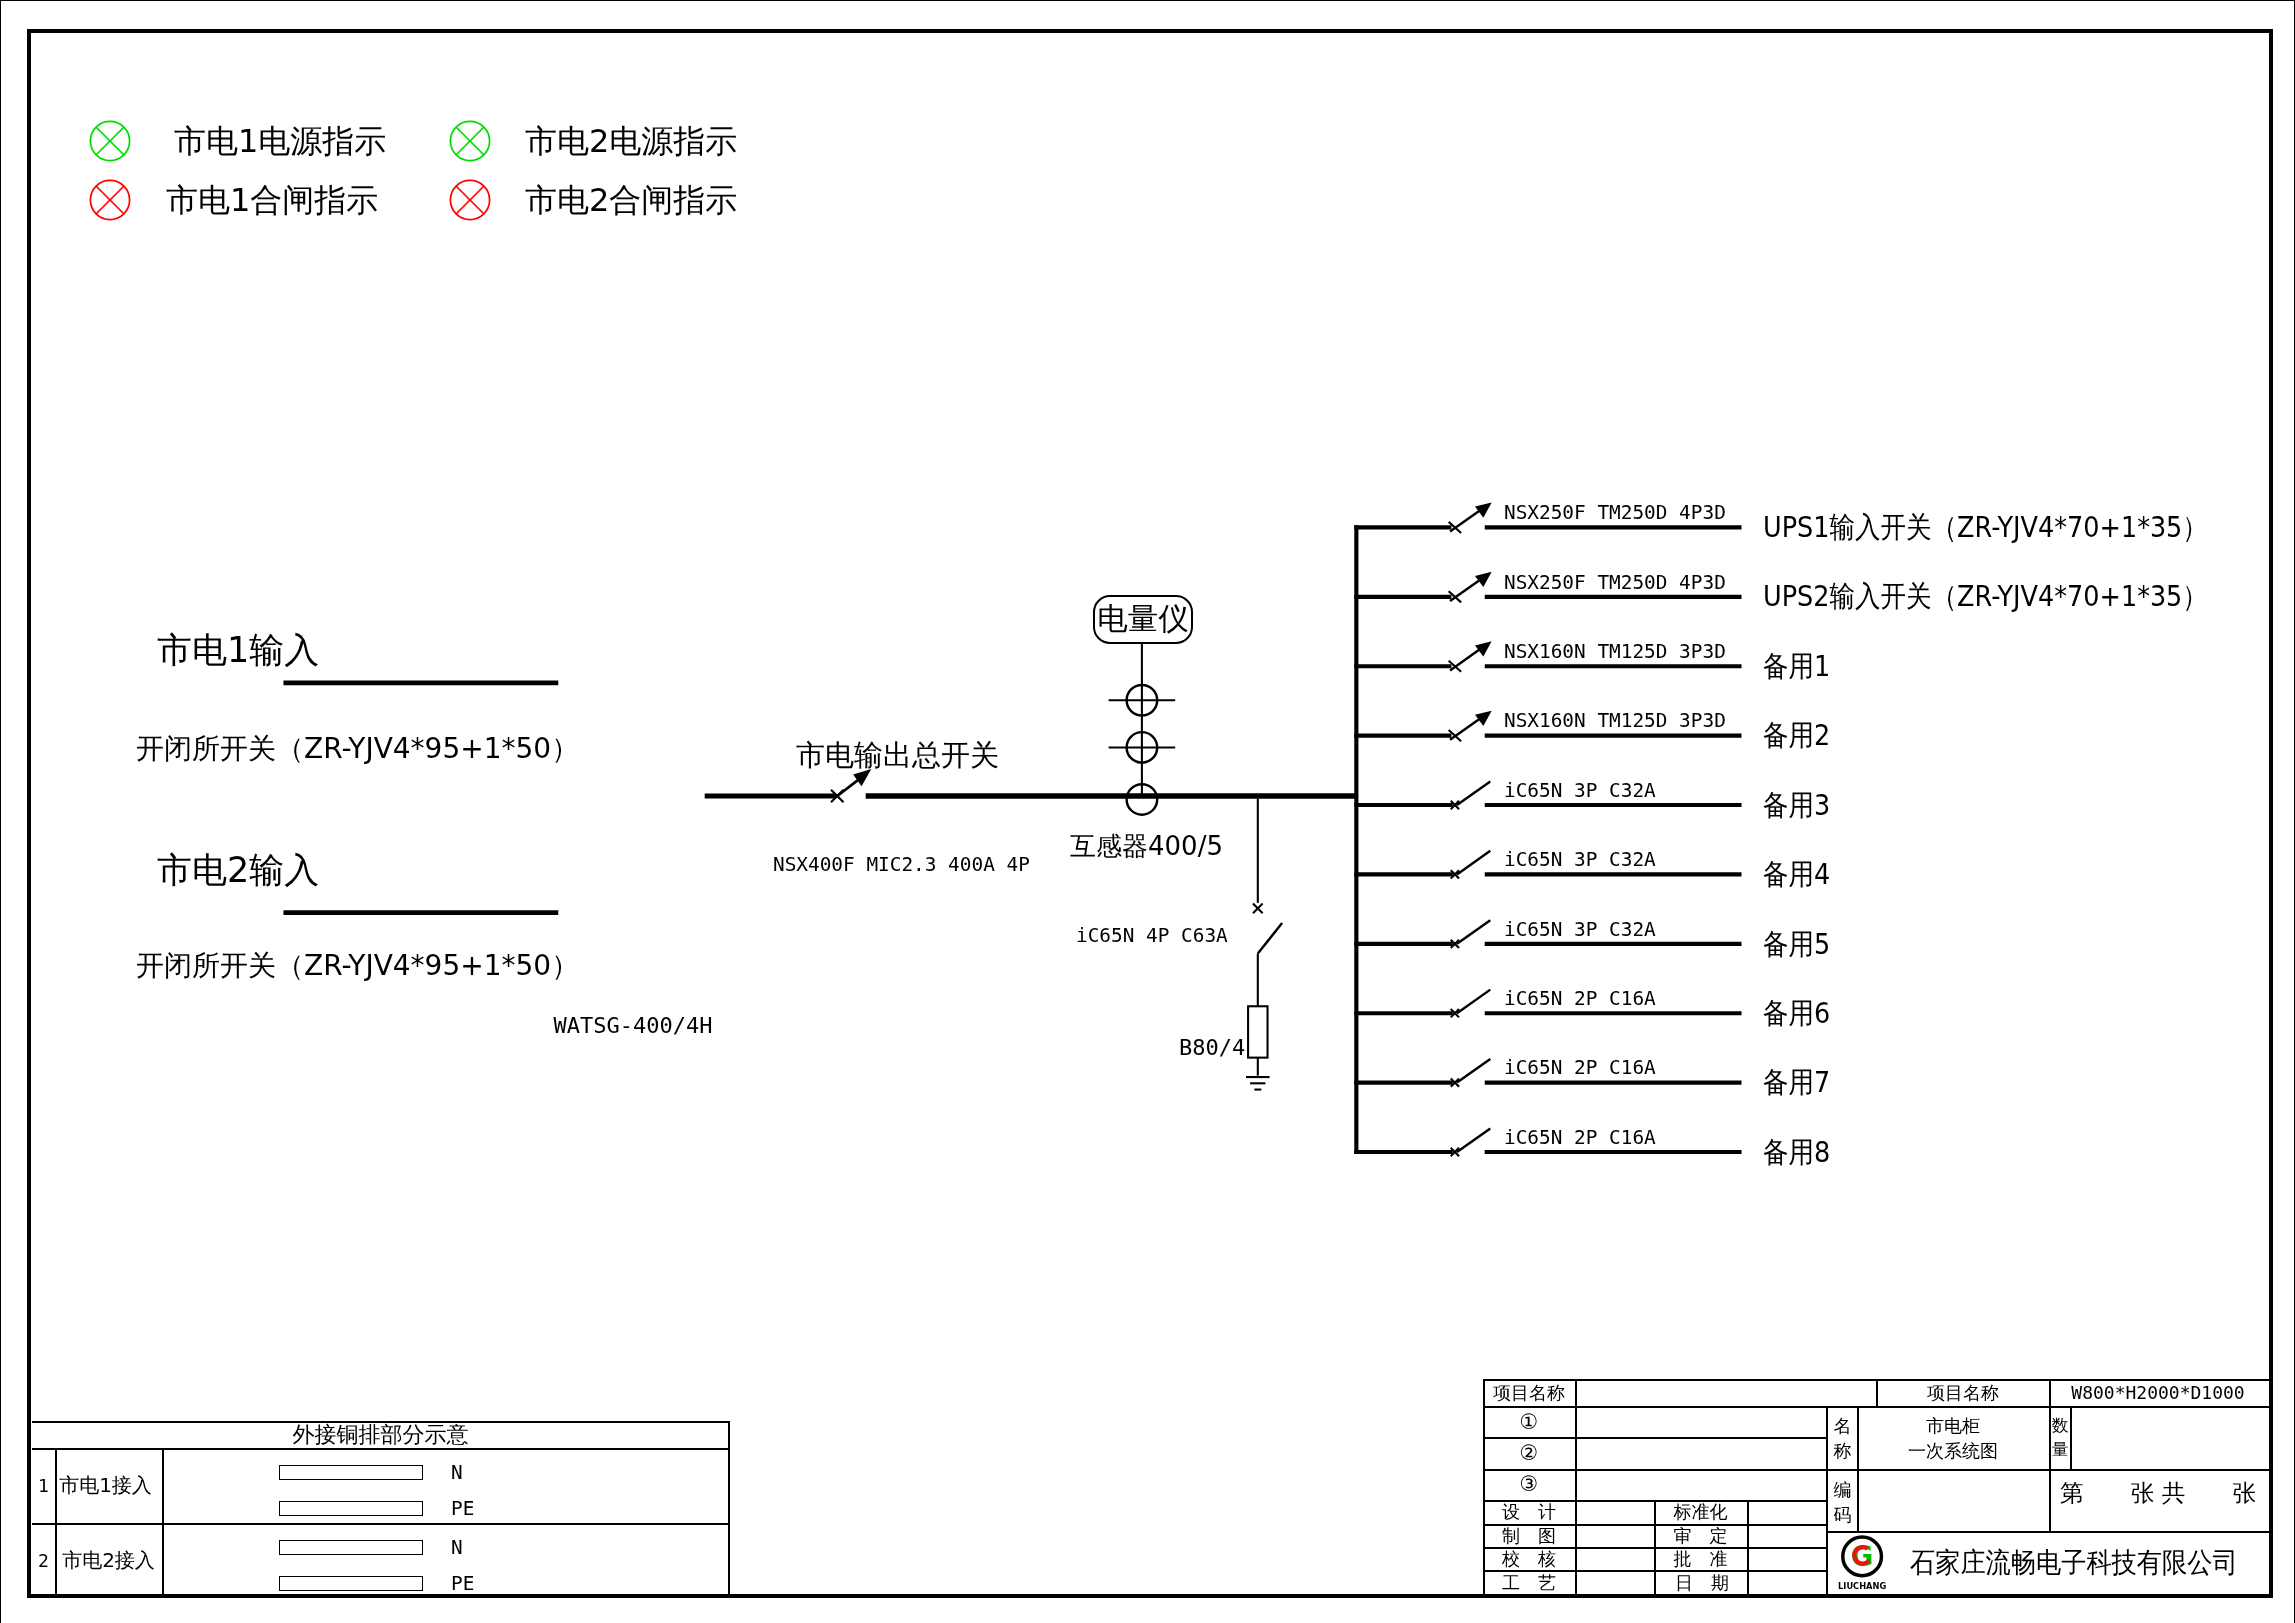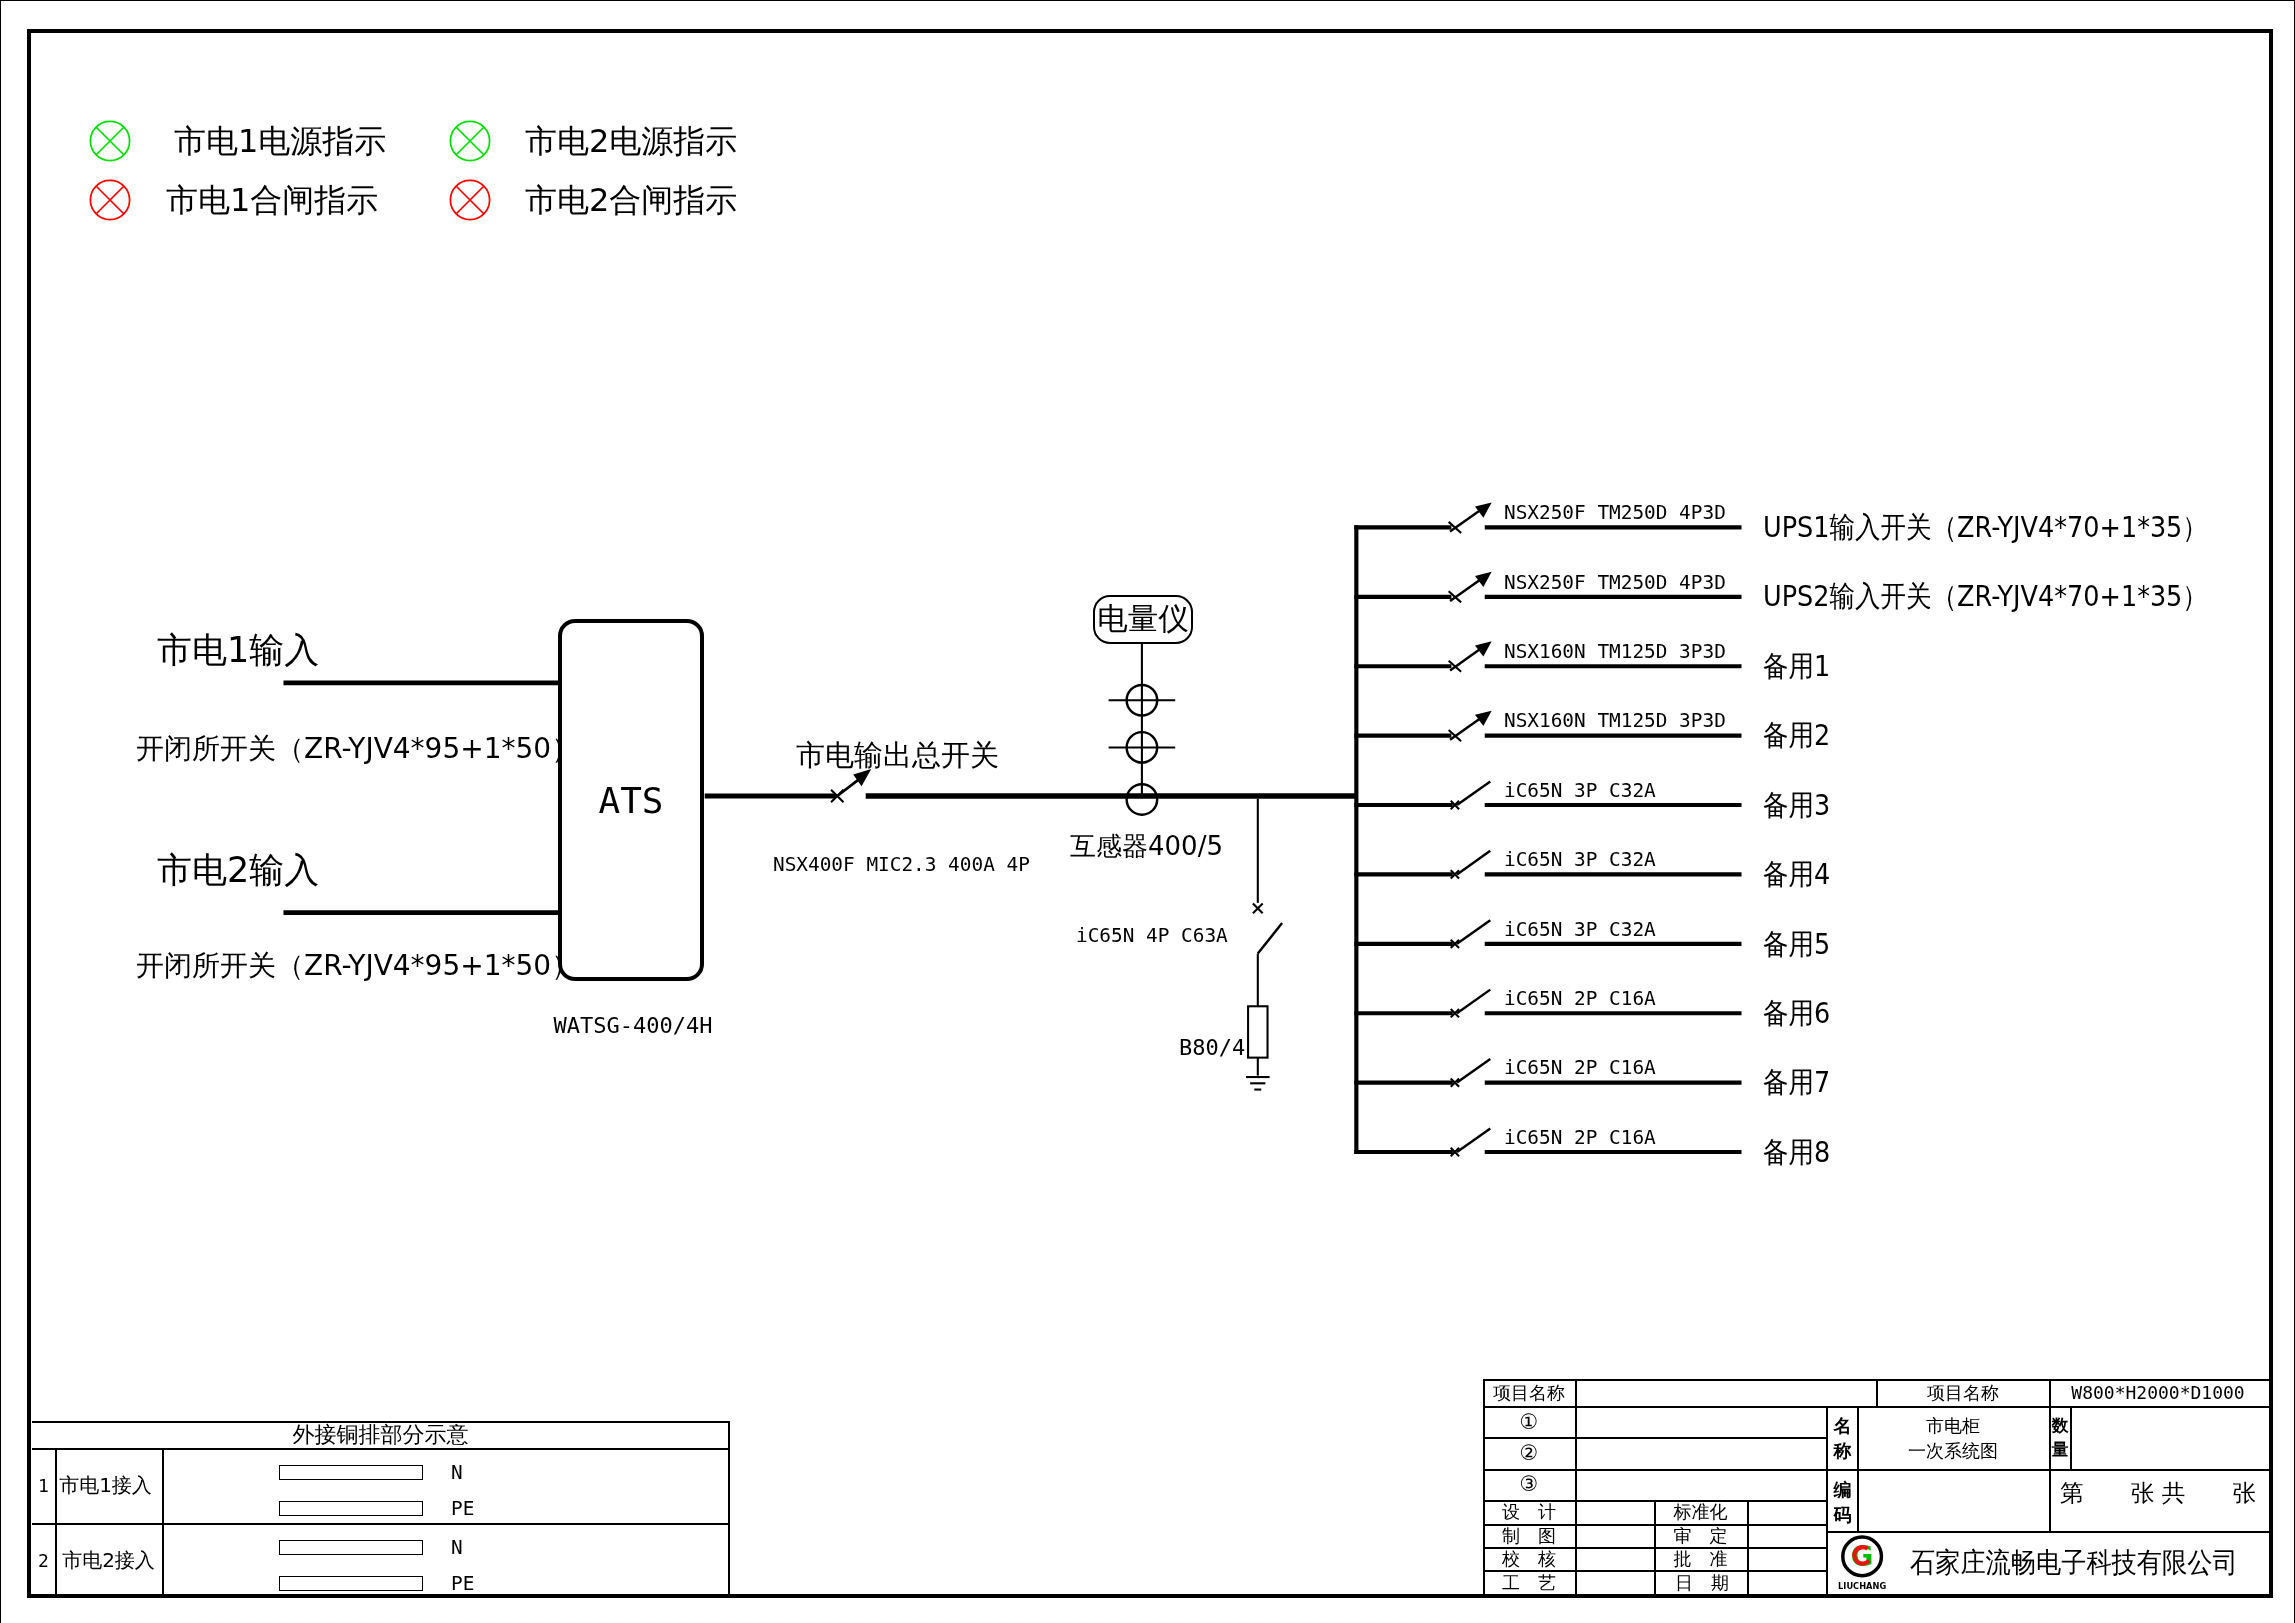--- a/index.html
+++ b/index.html
@@ -9,21 +9,21 @@
   #frame{position:absolute;left:26px;top:28px;width:2246px;height:1569px;
          border:4.9px solid #000;box-sizing:border-box;}
   .abs{position:absolute;}
   .lbl{position:absolute;white-space:nowrap;}
   .cjk{font-family:"DejaVu Sans",sans-serif;}
   .code{font-family:"DejaVu Sans Mono",monospace;}
   .hline{position:absolute;background:#000;height:2.1px;}
   .vline{position:absolute;background:#000;width:2.1px;}
   .cell{position:absolute;display:flex;align-items:center;justify-content:center;
         text-align:right;white-space:nowrap;border-radius:17px;}
-  .vtext{position:absolute;word-break:break-all;text-align:center;white-space:normal;font-weight:bold;}
+  .vtext{position:absolute;word-break:break-all;text-align:center;white-space:normal;}
   .bar{position:absolute;border:1.4px solid #000;background:#fff;box-sizing:border-box;}
   svg{display:block;}
   .legend-label{font-size:32px;line-height:39px;}
   .branch-model{font-size:19.4px;line-height:21px;}
   .branch-load{font-size:29px;line-height:40px;transform:scaleX(.88);transform-origin:left center;}
 </style>
 </head>
 <body>
 
 <div id="sheet">
@@ -200,21 +200,20 @@
         <line x1="2138" y1="1658" x2="2508" y2="1658" stroke-width="6"></line>
       </g>
     </g>
   </svg>
 
   <div class="lbl cjk" style="left:156px;top:628px;font-size:35px;line-height:42px">市电1输入</div>
   <div class="lbl cjk" style="left:135px;top:730px;font-size:28px;line-height:35px">开闭所开关（ZR-YJV4*95+1*50）</div>
   <div class="lbl cjk" style="left:156px;top:848px;font-size:35px;line-height:42px">市电2输入</div>
   <div class="lbl cjk" style="left:135px;top:947px;font-size:28px;line-height:35px">开闭所开关（ZR-YJV4*95+1*50）</div>
 
-  <div class="cell code" style="left:557px;top:618px;width:146px;height:362px;border:4.2px solid #000;box-sizing:border-box;font-size:36px">ATS</div>
   <div class="cell code" style="left:545px;top:1010px;width:174px;height:28px;font-size:22px">WATSG-400/4H</div>
 
   <div class="lbl cjk" style="left:795px;top:737px;font-size:29px;line-height:35px">市电输出总开关</div>
   <div class="lbl code" style="left:772px;top:852px;font-size:19.4px;line-height:23.6px">NSX400F MIC2.3 400A 4P</div>
 
   <div class="cell cjk" style="left:1092px;top:594px;width:100px;height:49px;border:2.1px solid #000;box-sizing:border-box;font-size:30.5px">电量仪</div>
   <div class="lbl cjk" style="left:1069px;top:829px;font-size:26px;line-height:32px">互感器400/5</div>
 
   <div class="lbl code" style="left:1075px;top:923px;font-size:19.4px;line-height:23.6px">iC65N 4P C63A</div>
   <div class="lbl code" style="left:1178px;top:1034px;font-size:22px;line-height:26px">B80/4</div>

